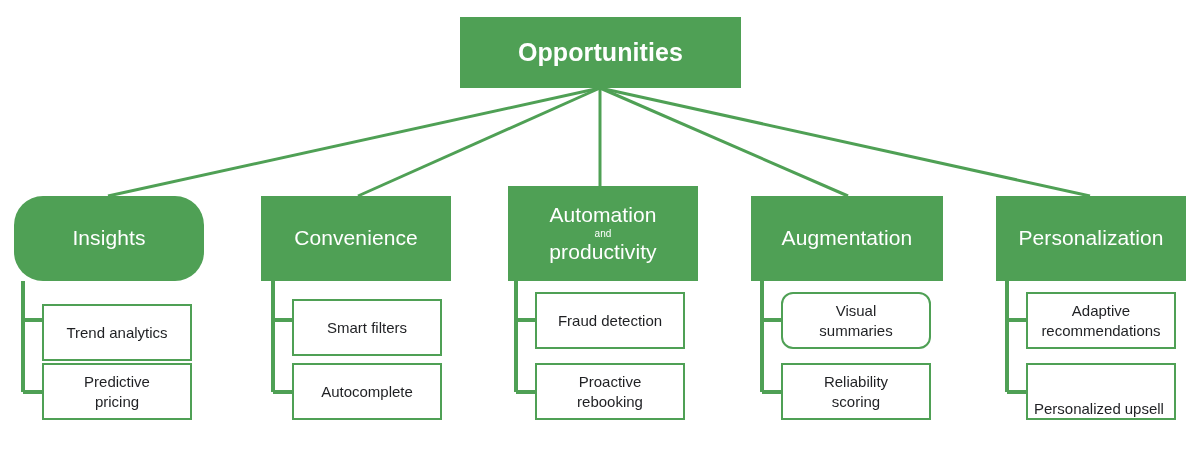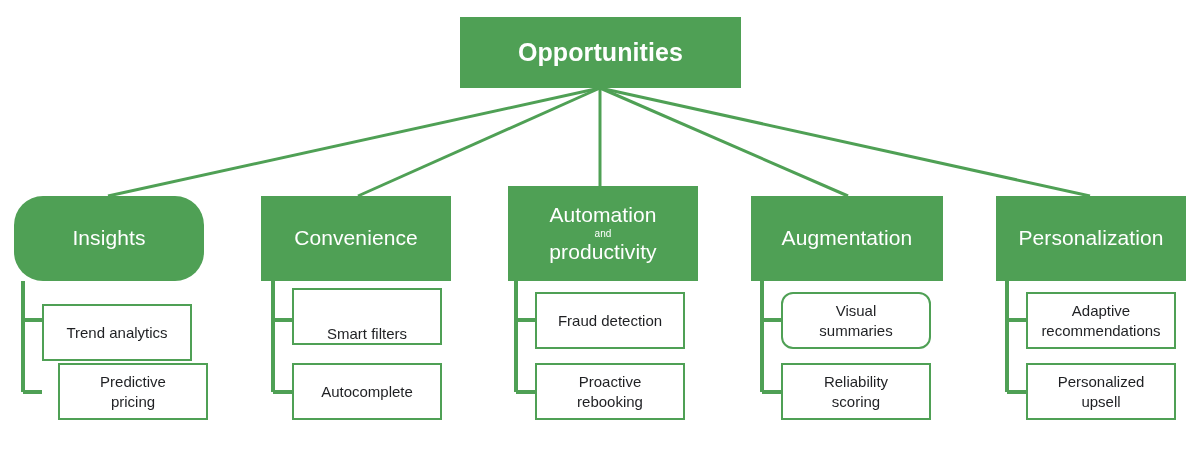--- a/index.html
+++ b/index.html
@@ -121,29 +121,29 @@
   <div class="node node-root" style="left:460px; top:17px; width:281px; height:71px;">
     <span class="ttl">Opportunities</span>
   </div>
 
   <div class="node node-branch" style="left:14px; top:196px; width:190px; height:85px;border-radius:29px;">
     <span class="ttl">Insights</span>
   </div>
   <div class="node node-leaf" style="left:42px; top:304px; width:150px; height:57px;">
     <span>Trend analytics</span>
   </div>
-  <div class="node node-leaf" style="left:42px; top:363px; width:150px; height:57px; flex-direction:column;margin-left:16px;">
+  <div class="node node-leaf" style="left:42px; top:363px; width:150px; height:57px; flex-direction:column;">
     <span>Predictive</span>
     <span>pricing</span>
   </div>
 
   <div class="node node-branch" style="left:261px; top:196px; width:190px; height:85px;">
     <span class="ttl">Convenience</span>
   </div>
-  <div class="node node-leaf" style="left:292px; top:288px; width:150px; height:57px;align-items:flex-end;">
+  <div class="node node-leaf" style="left:292px; top:299px; width:150px; height:57px;">
     <span>Smart filters</span>
   </div>
   <div class="node node-leaf" style="left:292px; top:363px; width:150px; height:57px;">
     <span>Autocomplete</span>
   </div>
 
   <div class="node node-branch" style="left:508px; top:186px; width:190px; height:95px;">
     <span class="ttl">Automation</span>
     <span class="small">and</span>
     <span class="ttl">productivity</span>
@@ -168,18 +168,18 @@
     <span>scoring</span>
   </div>
 
   <div class="node node-branch" style="left:996px; top:196px; width:190px; height:85px;">
     <span class="ttl">Personalization</span>
   </div>
   <div class="node node-leaf" style="left:1026px; top:292px; width:150px; height:57px; flex-direction:column;">
     <span>Adaptive</span>
     <span>recommendations</span>
   </div>
-  <div class="node node-leaf" style="left:1026px; top:363px; width:150px; height:57px; flex-direction:column;">
+  <div class="node node-leaf" style="left:1026px; top:363px; width:150px; height:57px; align-items:flex-end;">
     <span>Personalized</span>
     <span>upsell</span>
   </div>
 
 </div>
 
 </body></html>

